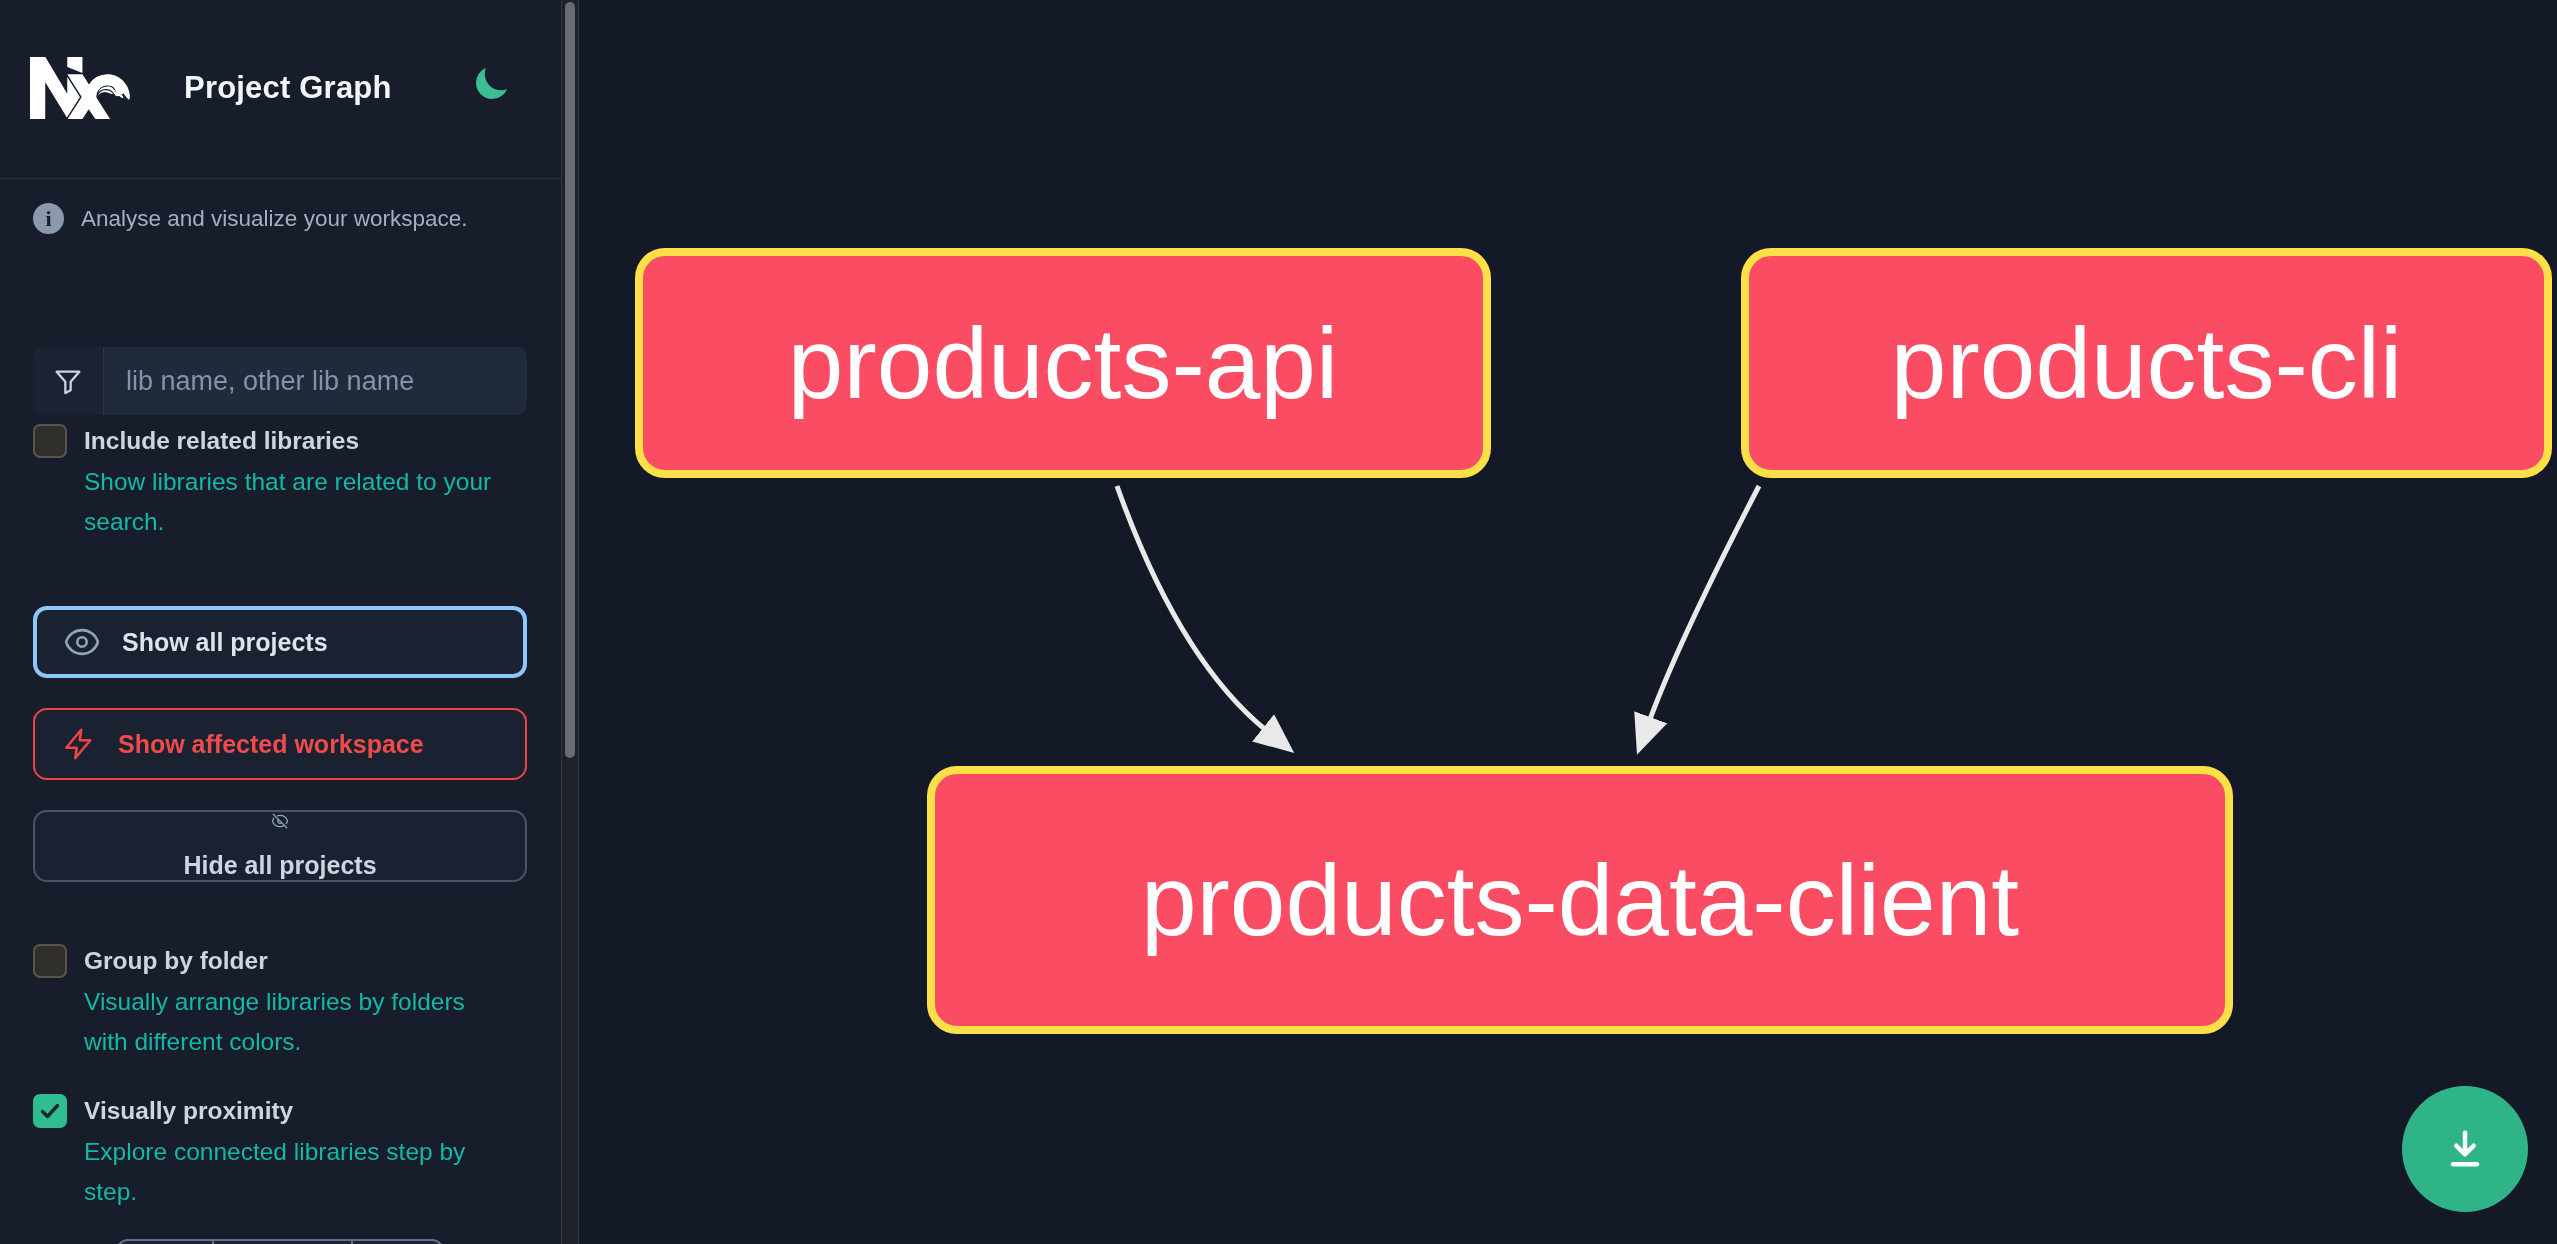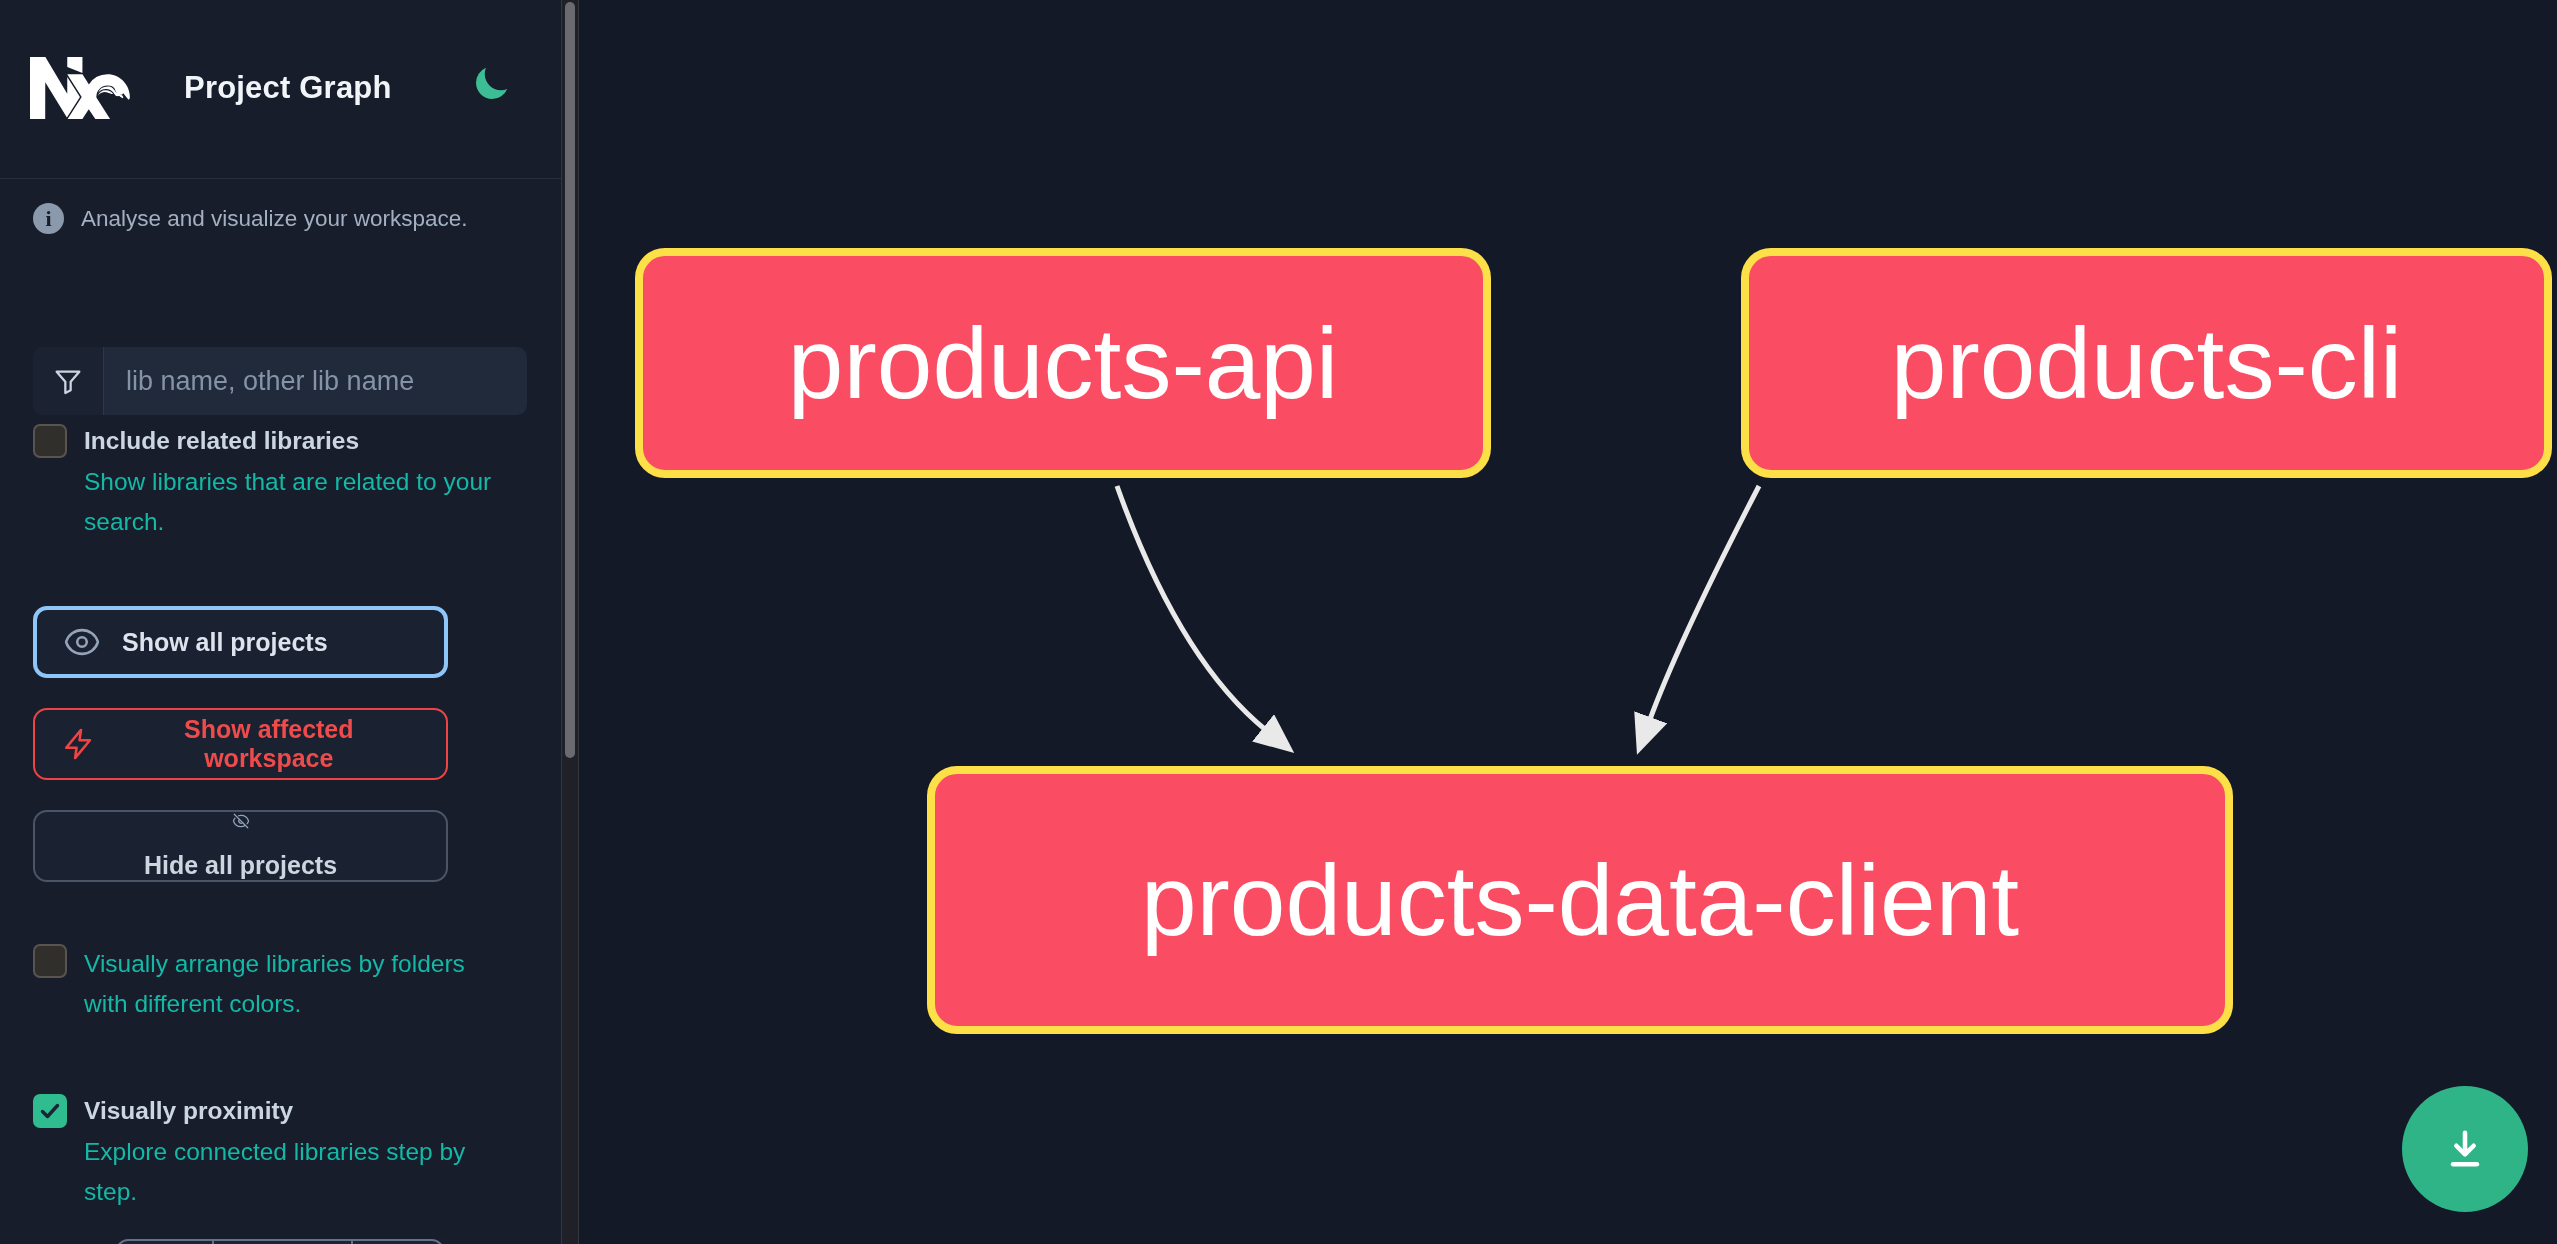--- a/index.html
+++ b/index.html
@@ -28,21 +28,21 @@
   .searchbox input::placeholder{color:#8593a8;}
 
   .cb-row{position:absolute;left:33px;display:flex;align-items:flex-start;}
   .checkbox{width:34px;height:34px;border-radius:7px;background:#312f2c;border:2px solid #59554e;
             flex:none;box-sizing:border-box;cursor:pointer;}
   .checkbox.checked{background:#2fbc8e;border-color:#2fbc8e;display:flex;align-items:center;justify-content:center;}
   .cb-text{margin-left:17px;margin-top:-2px;}
   .cb-label{font-size:24.5px;font-weight:700;color:#ccd6e2;line-height:38px;}
   .cb-desc{font-size:24.5px;color:#14b8a6;line-height:40px;width:418px;margin-top:2px;}
 
-  .sb-btn{position:absolute;left:33px;width:415px;height:72px;border-radius:14px;background:#1a2231;
+  .sb-btn{position:absolute;left:33px;width:494px;height:72px;border-radius:14px;background:#1a2231;
           display:flex;align-items:center;gap:21px;padding:0 26px;box-sizing:border-box;cursor:pointer;
           font-family:"Liberation Sans",sans-serif;}
   .sb-btn span{font-size:25px;font-weight:600;}
   .btn-all{border:4px solid #8fc6fa;}
   .btn-all span{color:#dde4ed;}
   .btn-affected{border:2px solid #ee4444;}
   .btn-affected span{color:#ef4b4b;}
   .btn-hide{border:2px solid #4b5568;flex-direction:column;}
   .btn-hide span{color:#ccd5e0;}
 
@@ -132,20 +132,21 @@
           <path d="M3.98 8.22A10.48 10.48 0 002.04 11.68a1.01 1.01 0 000 .64c1.38 4.17 5.32 7.18 9.96 7.18 1.99 0 3.85-.55 5.44-1.51M8.7 5.05A10.5 10.5 0 0112 4.5c4.64 0 8.58 3.01 9.96 7.18.07.21.07.43 0 .64a10.52 10.52 0 01-1.79 3.27"></path>
           <path d="M14.12 14.12a3 3 0 01-4.24-4.24"></path>
           <path d="M3 3l18 18"></path>
         </svg>
       <span>Hide all projects</span>
     </button>
 
     <div class="cb-row" style="top:944px;">
       <div class="checkbox"></div>
       <div class="cb-text">
+        <div class="cb-label">Group by folder</div>
         <div class="cb-desc">Visually arrange libraries by folders with different colors.</div>
       </div>
     </div>
 
     <div class="cb-row" style="top:1094px;">
       <div class="checkbox checked">
         <svg width="24" height="24" viewBox="0 0 24 24" fill="none" stroke="#1b2433" stroke-width="3.4" stroke-linecap="round" stroke-linejoin="round">
             <path d="M4.5 12.5l5 5 10-11"></path>
           </svg>
       </div>

